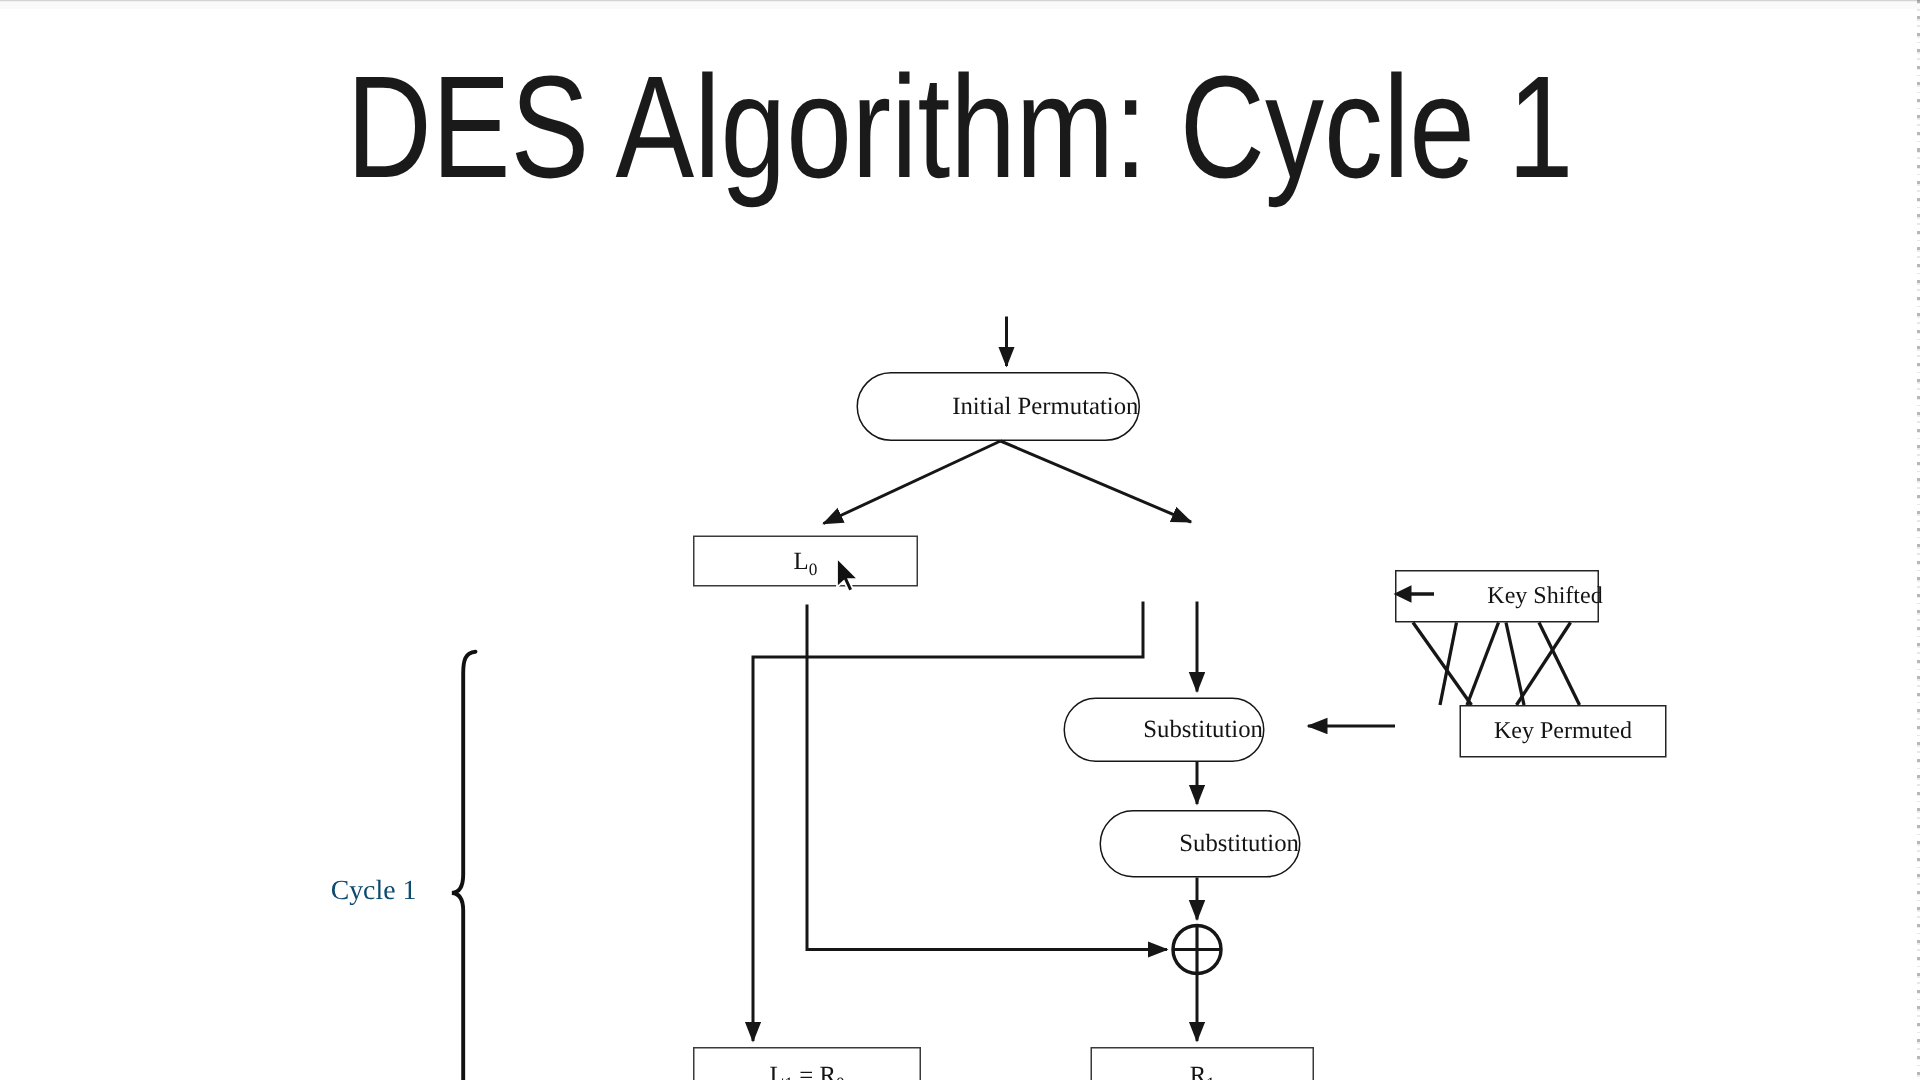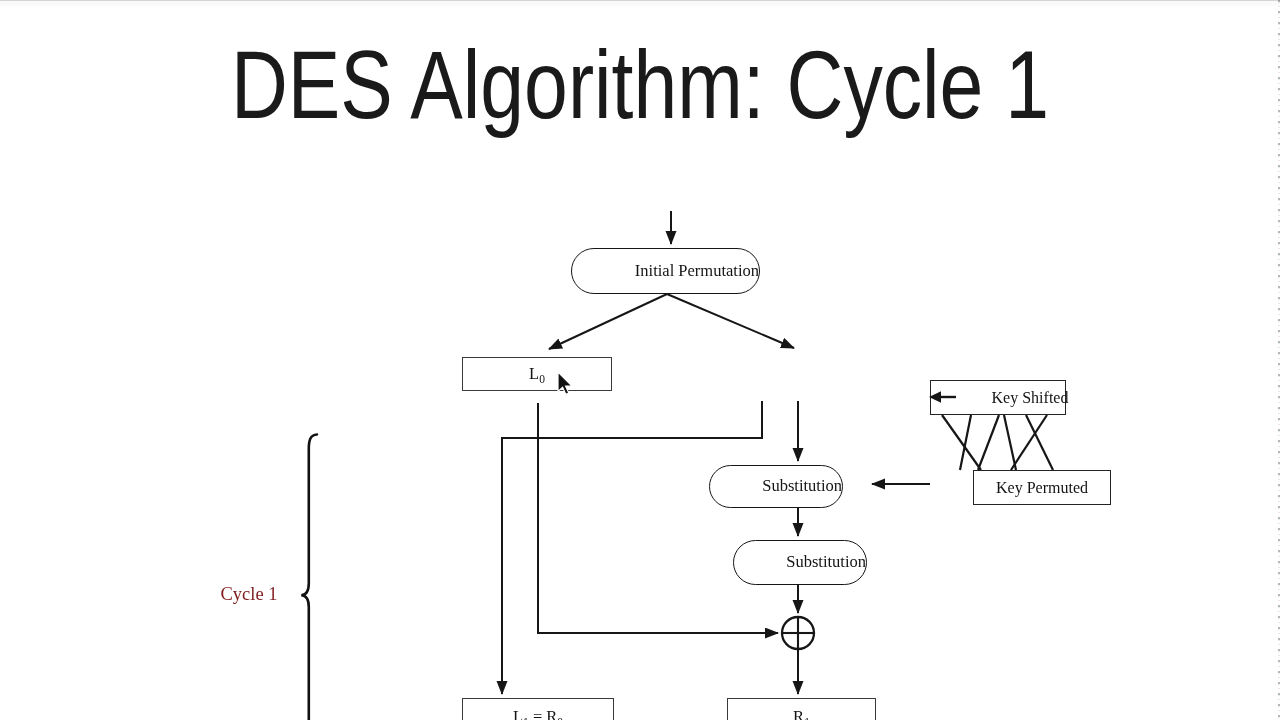--- a/index.html
+++ b/index.html
@@ -41,21 +41,21 @@
   .ks-arrow{display:inline-block;margin-right:7px;position:relative;top:1px;}
 
   
   .wires{position:absolute;left:0;top:0;width:1280px;height:720px;z-index:4;pointer-events:none;}
   .wires .ln{stroke:#161616;stroke-width:2;fill:none;}
   .wires .xw{stroke:#161616;stroke-width:2.2;fill:none;}
 
   
   .cycle-label{
     position:absolute;left:206px;top:584px;width:86px;text-align:center;
-    font-size:18.5px;color:#7f1d1d;z-index:3;
+    font-size:18.5px;color:#0c4a6e;z-index:3;
   }
 </style>
 </head>
 <body>
 
 <div class="stage">
 
   <svg class="title-svg">
     <text x="640" y="118" text-anchor="middle" font-size="97" textLength="818" lengthAdjust="spacingAndGlyphs">DES Algorithm: Cycle 1</text>
   </svg>

